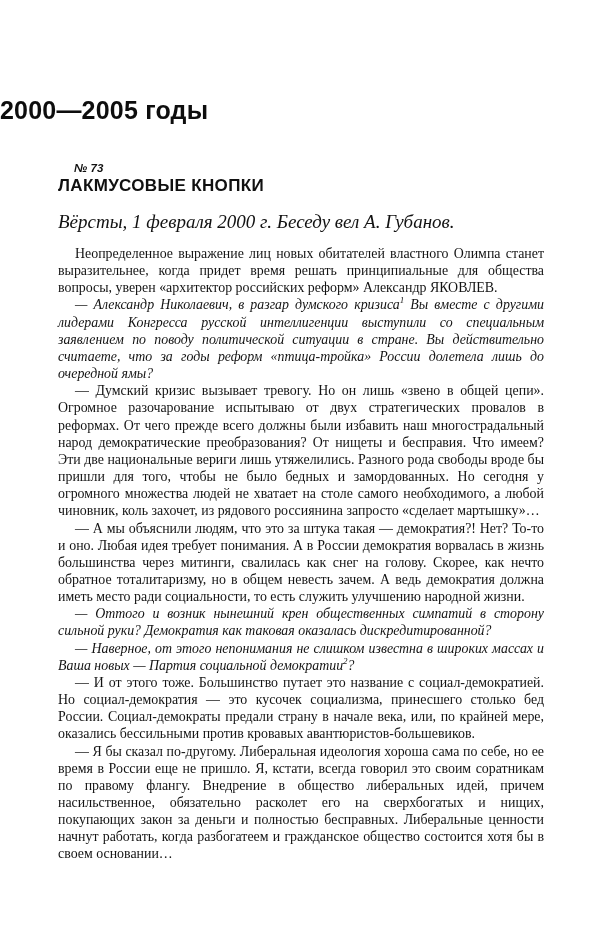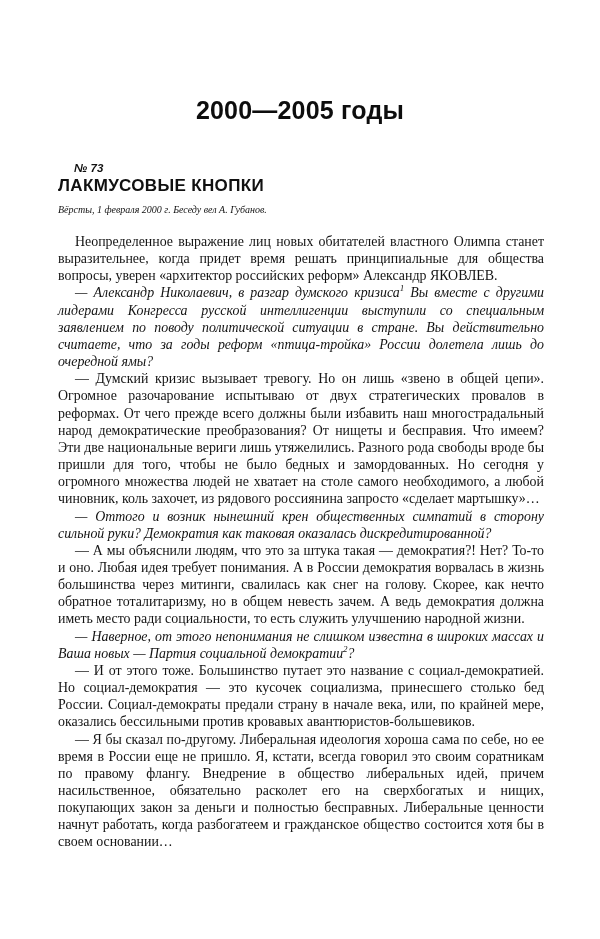--- a/index.html
+++ b/index.html
@@ -24,21 +24,20 @@
     overflow: hidden;
     background: #ffffff;
   }
 
   
   .section-title {
     position: absolute;
     left: 0;
     right: 0;
     top: 96px;
-    text-align: center;
     font-family: "Liberation Sans", "DejaVu Sans", sans-serif;
     font-weight: 700;
     font-size: 25px;
     letter-spacing: 0.2px;
     color: #0d0d0d;
   }
 
   
   .column {
     position: absolute;
@@ -63,23 +62,23 @@
     font-weight: 700;
     font-size: 17px;
     letter-spacing: 0.35px;
     line-height: 17px;
     margin-top: 1px;
     color: #101010;
   }
 
   .source-line {
     font-style: italic;
-    font-size: 10px;
+    font-size: 19px;
     line-height: 17px;
-    margin-top: 7px;
+    margin-top: 19px;
     color: #121212;
   }
 
   .body {
     margin-top: 15px;
   }
 
   p.para {
     margin: 0;
     font-size: 13.9px;
@@ -119,22 +118,22 @@
     <div class="piece-number">№ 73</div>
 
     <div class="piece-title">ЛАКМУСОВЫЕ КНОПКИ</div>
 
     <div class="source-line">Вёрсты, 1 февраля 2000 г. Беседу вел А. Губанов.</div>
 
     <div class="body">
         <p class="para">Неопределенное выражение лиц новых обитателей властного Олимпа станет выразительнее, когда придет время решать принципиальные для общества вопросы, уверен «архитектор российских реформ» Александр ЯКОВЛЕВ.</p>
         <p class="para q"><span>— Александр Николаевич, в разгар думского кризиса</span><sup class="fn">1</sup><span> Вы вместе с другими лидерами Конгресса русской интеллигенции выступили со специальным заявлением по поводу политической ситуации в стране. Вы действительно считаете, что за годы реформ «птица-тройка» России долетела лишь до очередной ямы?</span></p>
         <p class="para">— Думский кризис вызывает тревогу. Но он лишь «звено в общей цепи». Огромное разочарование испытываю от двух стратегических провалов в реформах. От чего прежде всего должны были избавить наш многострадальный народ демократические преобразования? От нищеты и бесправия. Что имеем? Эти две национальные вериги лишь утяжелились. Разного рода свободы вроде бы пришли для того, чтобы не было бедных и замордованных. Но сегодня у огромного множества людей не хватает на столе самого необходимого, а любой чиновник, коль захочет, из рядового россиянина запросто «сделает мартышку»…</p>
+        <p class="para">— А мы объяснили людям, что это за штука такая — демократия?! Нет? То-то и оно. Любая идея требует понимания. А в России демократия ворвалась в жизнь большинства через митинги, свалилась как снег на голову. Скорее, как нечто обратное тоталитаризму, но в общем невесть зачем. А ведь демократия должна иметь место ради социальности, то есть служить улучшению народной жизни.</p>
         <p class="para q"><span>— Оттого и возник нынешний крен общественных симпатий в сторону сильной руки? Демократия как таковая оказалась дискредитированной?</span></p>
-        <p class="para">— А мы объяснили людям, что это за штука такая — демократия?! Нет? То-то и оно. Любая идея требует понимания. А в России демократия ворвалась в жизнь большинства через митинги, свалилась как снег на голову. Скорее, как нечто обратное тоталитаризму, но в общем невесть зачем. А ведь демократия должна иметь место ради социальности, то есть служить улучшению народной жизни.</p>
         <p class="para q"><span>— Наверное, от этого непонимания не слишком известна в широких массах и Ваша новых — Партия социальной демократии</span><sup class="fn">2</sup><span>?</span></p>
         <p class="para">— И от этого тоже. Большинство путает это название с социал-демократией. Но социал-демократия — это кусочек социализма, принесшего столько бед России. Социал-демократы предали страну в начале века, или, по крайней мере, оказались бессильными против кровавых авантюристов-большевиков.</p>
         <p class="para">— Я бы сказал по-другому. Либеральная идеология хороша сама по себе, но ее время в России еще не пришло. Я, кстати, всегда говорил это своим соратникам по правому флангу. Внедрение в общество либеральных идей, причем насильственное, обязательно расколет его на сверхбогатых и нищих, покупающих закон за деньги и полностью бесправных. Либеральные ценности начнут работать, когда разбогатеем и гражданское общество состоится хотя бы в своем основании…</p>
       </div>
 
   </div>
 
 </div>
 
 </body></html>

